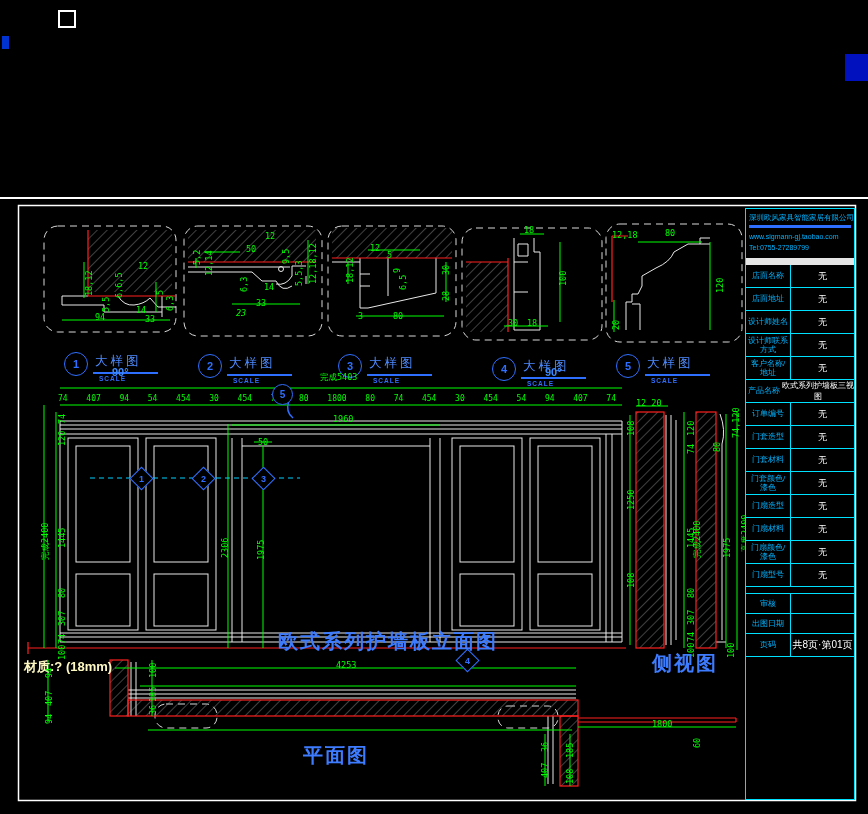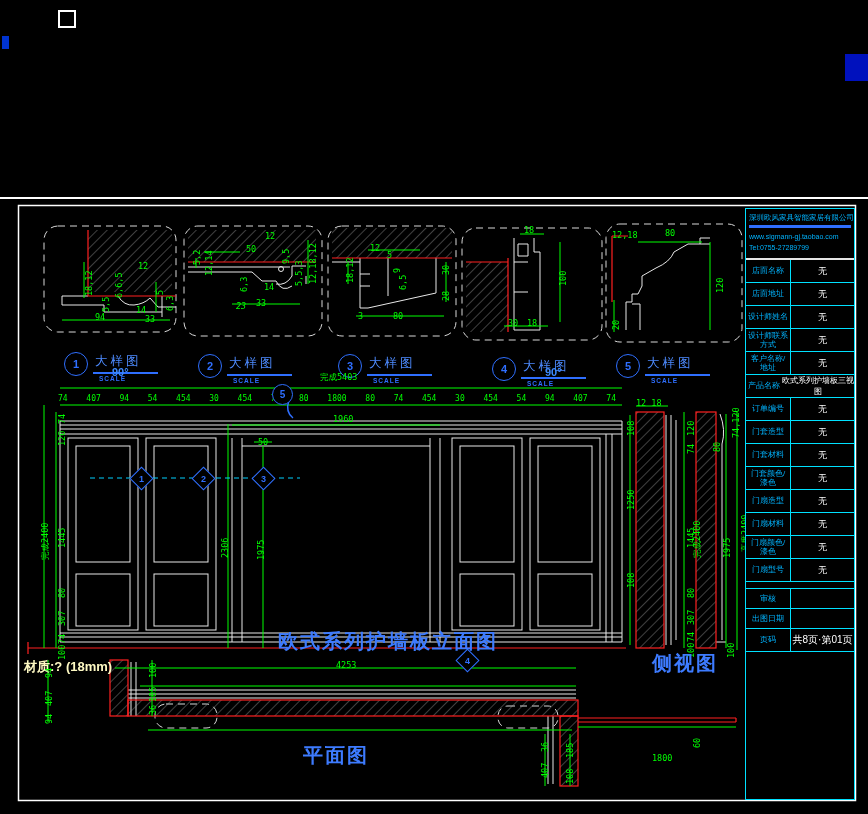--- a/index.html
+++ b/index.html
@@ -35,21 +35,21 @@
   
   .dia{position:absolute;width:15px;height:15px;border:1.5px solid #2f6fff;transform:rotate(45deg);background:#000;}
   .din{transform:rotate(-45deg);width:100%;height:100%;display:flex;align-items:center;justify-content:center;
        color:#2f6fff;font:bold 9px "Liberation Sans",sans-serif;border-radius:50%;}
   
   #tblock{position:absolute;left:745px;top:208px;width:110px;height:592px;border:1px solid #00e1ff;
      background:#000;display:flex;flex-direction:column;box-sizing:border-box;}
   .tb-header{height:36px;border-bottom:1px solid #00e1ff;display:flex;align-items:center;justify-content:center;gap:4px;flex:none;}
   .brand-en{color:#2f6fff;font:italic bold 16px "Liberation Serif",serif;}
   .brand-cn{color:#2f6fff;font:bold 11px "Liberation Sans",sans-serif;}
-  .tb-company{padding:4px 3px 5px;border-bottom:2px solid #e5e5e5;flex:none;}
+  .tb-company{padding:4px 3px 5px;border-bottom:7px solid #e5e5e5;flex:none;}
   .co-name{color:#00b4ff;font-size:7.5px;white-space:nowrap;}
   .co-bar{height:3px;background:#2f6fff;margin:2px 0 4px;}
   .co-web,.co-tel{color:#00b4ff;font-size:7px;line-height:1.5;}
   .tr{display:flex;border-bottom:1px solid #00e1ff;height:23px;flex:none;box-sizing:border-box;}
   .tl{width:42px;border-right:1px solid #00e1ff;color:#00b4ff;font-size:8px;display:flex;align-items:center;
       justify-content:center;text-align:center;line-height:1.15;padding:1px;flex:none;}
   .tv{flex:1;color:#fff;font-size:9px;display:flex;align-items:center;justify-content:center;text-align:center;}
   .tr.full .tl{border-right:none;width:34px;}
   .tr.full .tv{font-size:8px;color:#fff;}
   .tr.gap{margin-top:6px;border-top:1px solid #00e1ff;height:21px;}
@@ -203,21 +203,21 @@
 
   <span class="h" style="left:265px;top:231px;">12</span>
   <span class="h" style="left:246px;top:244px;">50</span>
   <span class="v" style="left:204px;top:276px;">12,14</span>
   <span class="v" style="left:192px;top:265px;">5,2</span>
   <span class="v" style="left:281px;top:264px;">9,5</span>
   <span class="v" style="left:294px;top:286px;">5,5,3</span>
   <span class="v" style="left:308px;top:284px;">12,18,12</span>
   <span class="v" style="left:239px;top:292px;">6,3</span>
   <span class="h" style="left:264px;top:282px;">14</span>
-  <span class="h" style="left:236px;top:301px;font-style:italic;">23</span>
+  <span class="h" style="left:236px;top:308px;font-style:italic;">23</span>
   <span class="h" style="left:256px;top:298px;">33</span>
 
   <span class="h" style="left:370px;top:243px;">12</span>
   <span class="v" style="left:345px;top:283px;">18,12</span>
   <span class="h" style="left:387px;top:250px;">5</span>
   <span class="v" style="left:392px;top:273px;">9</span>
   <span class="v" style="left:398px;top:290px;">6,5</span>
   <span class="v" style="left:441px;top:275px;">30</span>
   <span class="v" style="left:441px;top:301px;">28</span>
   <span class="h" style="left:358px;top:311px;">3</span>
@@ -263,21 +263,21 @@
     </div>
   <div class="dia" style="left:459px;top:652px;">
     <div class="din">4</div>
     </div>
   <div class="dl" style="left:272px;top:384px;">
     <div class="cc small">5</div>
     </div>
 
   <span class="cap" style="left:278px;top:628px;">欧式系列护墙板立面图</span>
 
-  <span class="h" style="left:636px;top:398px;">12 18</span>
+  <span class="h" style="left:636px;top:398px;">12 20</span>
   <span class="v" style="left:626px;top:436px;">108</span>
   <span class="v" style="left:626px;top:510px;">1250</span>
   <span class="v" style="left:626px;top:588px;">108</span>
   <span class="v" style="left:686px;top:436px;">120</span>
   <span class="v" style="left:686px;top:454px;">74</span>
   <span class="v" style="left:686px;top:548px;">1445</span>
   <span class="v" style="left:686px;top:598px;">80</span>
   <span class="v" style="left:686px;top:625px;">307</span>
   <span class="v" style="left:686px;top:642px;">74</span>
   <span class="v" style="left:686px;top:658px;">100</span>
@@ -290,21 +290,21 @@
   <span class="cap" style="left:652px;top:650px;">侧视图</span>
 
   <span class="mat" style="left:24px;top:658px;">材质:? (18mm)</span>
   <span class="h" style="left:336px;top:660px;">4253</span>
   <span class="v" style="left:44px;top:678px;">94</span>
   <span class="v" style="left:44px;top:706px;">407</span>
   <span class="v" style="left:44px;top:724px;">94</span>
   <span class="v" style="left:148px;top:678px;">100</span>
   <span class="v" style="left:148px;top:702px;">185</span>
   <span class="v" style="left:148px;top:715px;">36</span>
-  <span class="h" style="left:652px;top:719px;margin-top:34px;">1800</span>
+  <span class="h" style="left:652px;top:719px;">1800</span>
   <span class="v" style="left:692px;top:748px;">60</span>
   <span class="v" style="left:540px;top:752px;">36</span>
   <span class="v" style="left:540px;top:778px;">407</span>
   <span class="v" style="left:565px;top:758px;">185</span>
   <span class="v" style="left:565px;top:784px;">108</span>
   <span class="cap" style="left:303px;top:742px;">平面图</span>
 
   <div id="tblock">
     <div class="tb-company">
       <div class="co-name">深圳欧风家具智能家居有限公司</div>

